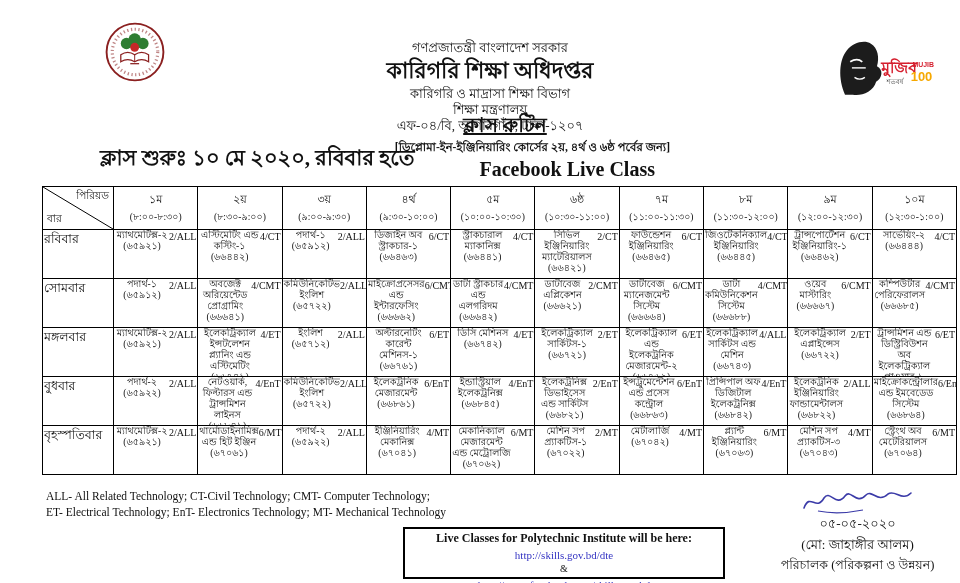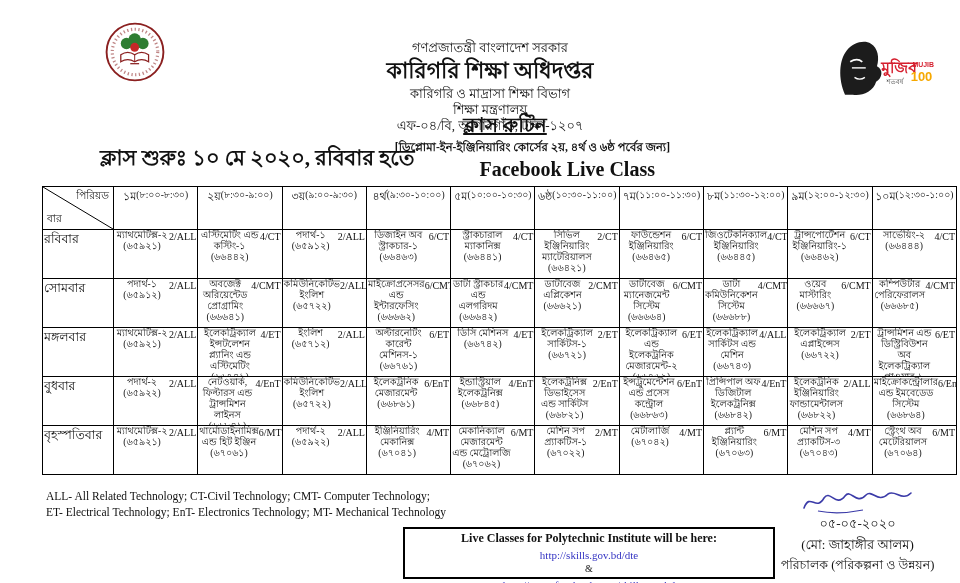--- a/index.html
+++ b/index.html
@@ -22,30 +22,30 @@
     font-size:11.5px;font-weight:bold;}
   .fb-title{position:absolute;left:355px;top:158px;width:300px;text-align:right;
     font-size:20px;font-weight:bold;}
   
   .routine-table{position:absolute;left:42px;top:186px;width:915px;border-collapse:collapse;table-layout:fixed;padding-left:16px;}
   .routine-table td,.routine-table th{border:1px solid #000;padding:0;vertical-align:middle;text-align:center;font-weight:normal;}
   .corner-cell{position:relative;height:42px;}
   .corner-cell svg{position:absolute;left:0;top:0;width:100%;height:100%;}
   .corner-top{position:absolute;top:1px;right:4px;font-size:10.5px;}
   .corner-bottom{position:absolute;bottom:1px;left:4px;font-size:10.5px;}
-  .hwrap{height:40px;display:flex;justify-content:center;overflow:hidden;}
+  .hwrap{height:40px;display:flex;flex-direction:column;justify-content:center;overflow:hidden;}
   .p-label{font-size:11px;}
   .p-time{font-size:9.5px;}
   .cellwrap{height:48px;display:flex;flex-direction:row;justify-content:flex-start;overflow:hidden;padding:0 1px;}
   .day-txt{font-size:12.5px;}
   .subject{font-size:9.6px;line-height:1.14;}
   .group{font-size:10px;line-height:1.15;margin-top:1px;}
   
   .abbrev{position:absolute;left:46px;top:489px;font-size:11.5px;line-height:1.35;}
-  .live-box{position:absolute;left:403px;top:527px;width:372px;height:52px;border:2px solid #000;
+  .live-box{position:absolute;left:403px;top:527px;width:322px;height:52px;border:2px solid #000;
     text-align:center;padding-top:3px;box-sizing:border-box;line-height:1.12;}
   .live-box .lb-title{font-size:12px;font-weight:bold;}
   .live-box a{font-size:11px;text-decoration:none;}
   .lb-amp{font-size:10px;}
   .sign-block{position:absolute;left:760px;top:488px;width:195px;text-align:center;}
   .sign-svg{display:block;margin:0 auto;}
   .sign-date{font-size:13px;margin-top:-2px;}
   .sign-name{font-size:13px;}
   .sign-desg{font-size:12.5px;}
 </style>

